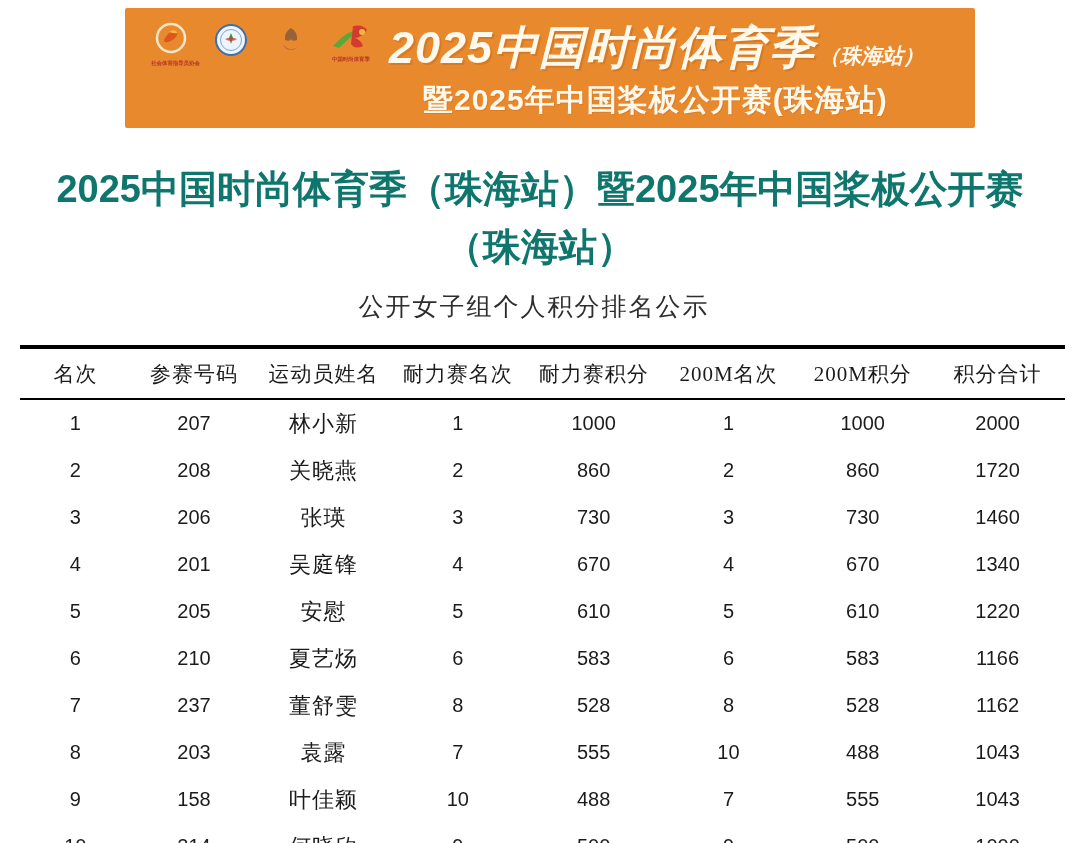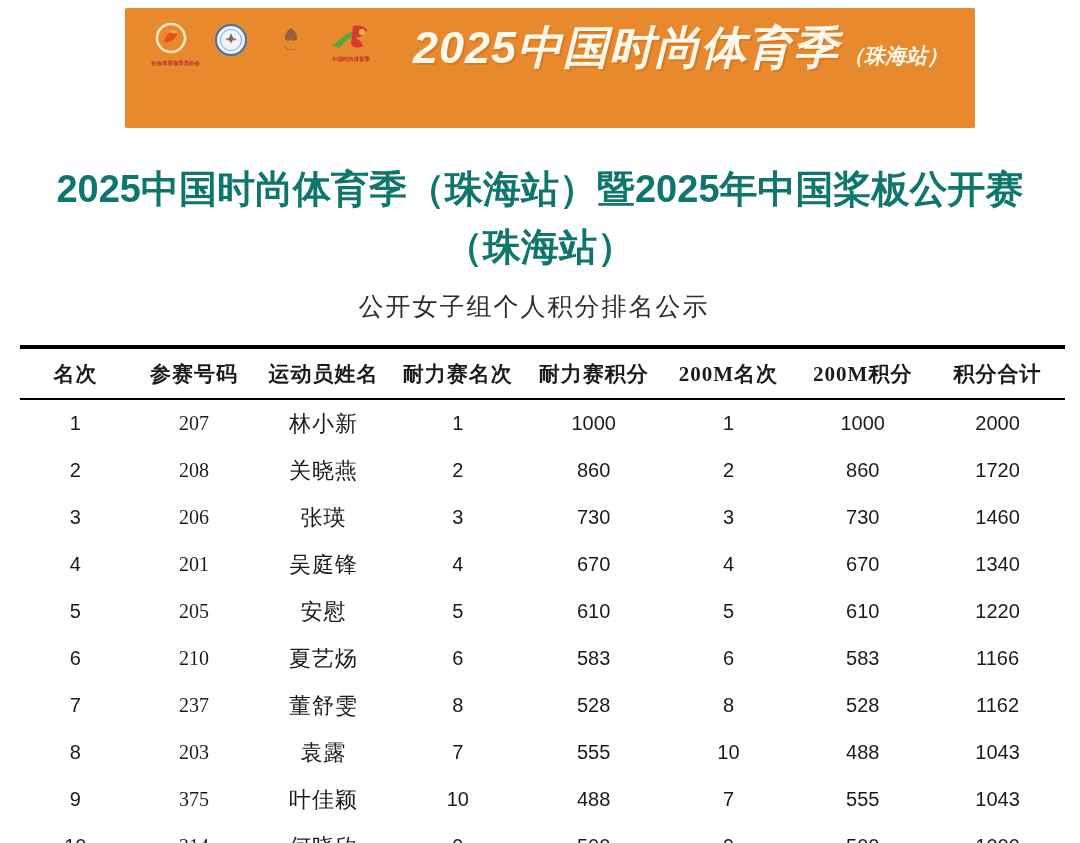--- a/index.html
+++ b/index.html
@@ -15,21 +15,21 @@
   .banner-logos{position:absolute;left:24px;top:12px;display:flex;gap:16px;align-items:flex-start;}
   .logo{width:44px;text-align:center;}
   .logo svg{display:block;margin:0 auto;}
   .logo-caption{font-size:6px;font-weight:bold;color:#b9342a;line-height:7px;white-space:nowrap;transform:scale(.9);}
   .org-text{
     position:absolute;left:208px;top:72px;width:140px;text-align:right;
     color:#FFF8EC;font-size:13px;font-weight:900;line-height:15px;letter-spacing:.4px;
   }
   .banner-title-line1{
     position:absolute;left:264px;top:10px;white-space:nowrap;color:#FFF8EC;
-    font-style:italic;font-weight:900;margin-left:24px;
+    font-style:italic;font-weight:900;
   }
   .banner-title-line1 .big{font-size:45px;letter-spacing:1px;text-shadow:2px 2px 0 rgba(181,98,20,.35);}
   .banner-title-line1 .small{font-size:21px;font-weight:800;margin-left:4px;}
   .banner-title-line2{
     position:absolute;left:298px;top:72px;white-space:nowrap;color:#FFF8EC;
     font-size:30px;font-weight:900;letter-spacing:1px;text-shadow:1px 1px 0 rgba(181,98,20,.3);
   }
   
   .main-title{
     position:absolute;left:0;top:160px;width:1080px;text-align:center;
@@ -41,28 +41,28 @@
     font-size:25px;color:#2d2d2d;font-family:Liberation Sans, sans-serif;letter-spacing:2px;
   }
   
   .ranking-table{
     position:absolute;left:20px;top:345px;width:1045px;
     border-collapse:collapse;table-layout:fixed;
   }
   .ranking-table{border-top:4px solid #000;}
   .ranking-table thead tr{border-bottom:2.5px solid #000;}
   .ranking-table th{
-    height:47px;font-weight:bold;font-size:21px;color:#1b1b1b;
+    height:47px;font-weight:normal;font-size:21px;color:#1b1b1b;
     font-family:"Liberation Serif",serif;text-align:center;vertical-align:middle;letter-spacing:1px;
   }
   .ranking-table td{
     height:45px;text-align:center;vertical-align:middle;font-size:20px;color:#1b1b1b;
     font-family:"Liberation Sans",sans-serif;
   }
-  .ranking-table td.serif{font-family:Liberation Serif, serif;}
+  .ranking-table td.serif{font-family:Liberation Sans, sans-serif;}
   .ranking-table td.name{font-size:22px;letter-spacing:1px;text-align:center;}
 </style>
 </head>
 <body>
 
 <div class="banner">
   <div class="banner-logos">
     <div class="logo">
       <svg width="40" height="40" viewBox="0 0 40 40">
         <circle cx="20" cy="18" r="14" fill="none" stroke="#f3e7c8" stroke-width="2.5"></circle>
@@ -92,20 +92,21 @@
         <circle cx="33" cy="12" r="3" fill="#f5b63c"></circle>
       </svg>
       <div class="logo-caption">中国时尚体育季</div>
     </div>
   </div>
 
 
   <div class="banner-title-line1">
     <span class="big">2025中国时尚体育季</span><span class="small">（珠海站）</span>
   </div>
+  <div class="banner-title-line2">暨2025年中国桨板公开赛(珠海站)</div>
 </div>
 
 <div class="main-title">
   <div>2025中国时尚体育季（珠海站）暨2025年中国桨板公开赛</div>
   <div>（珠海站）</div>
 </div>
 
 <div class="sub-title">公开女子组个人积分排名公示</div>
 
 <table class="ranking-table">
@@ -208,21 +209,21 @@
       <td class="serif">203</td>
       <td class="serif name">袁露</td>
       <td>7</td>
       <td>555</td>
       <td>10</td>
       <td>488</td>
       <td>1043</td>
     </tr>
       <tr>
       <td>9</td>
-      <td class="serif">375</td>
+      <td class="serif">158</td>
       <td class="serif name">叶佳颖</td>
       <td>10</td>
       <td>488</td>
       <td>7</td>
       <td>555</td>
       <td>1043</td>
     </tr>
       <tr>
       <td>10</td>
       <td class="serif">214</td>

